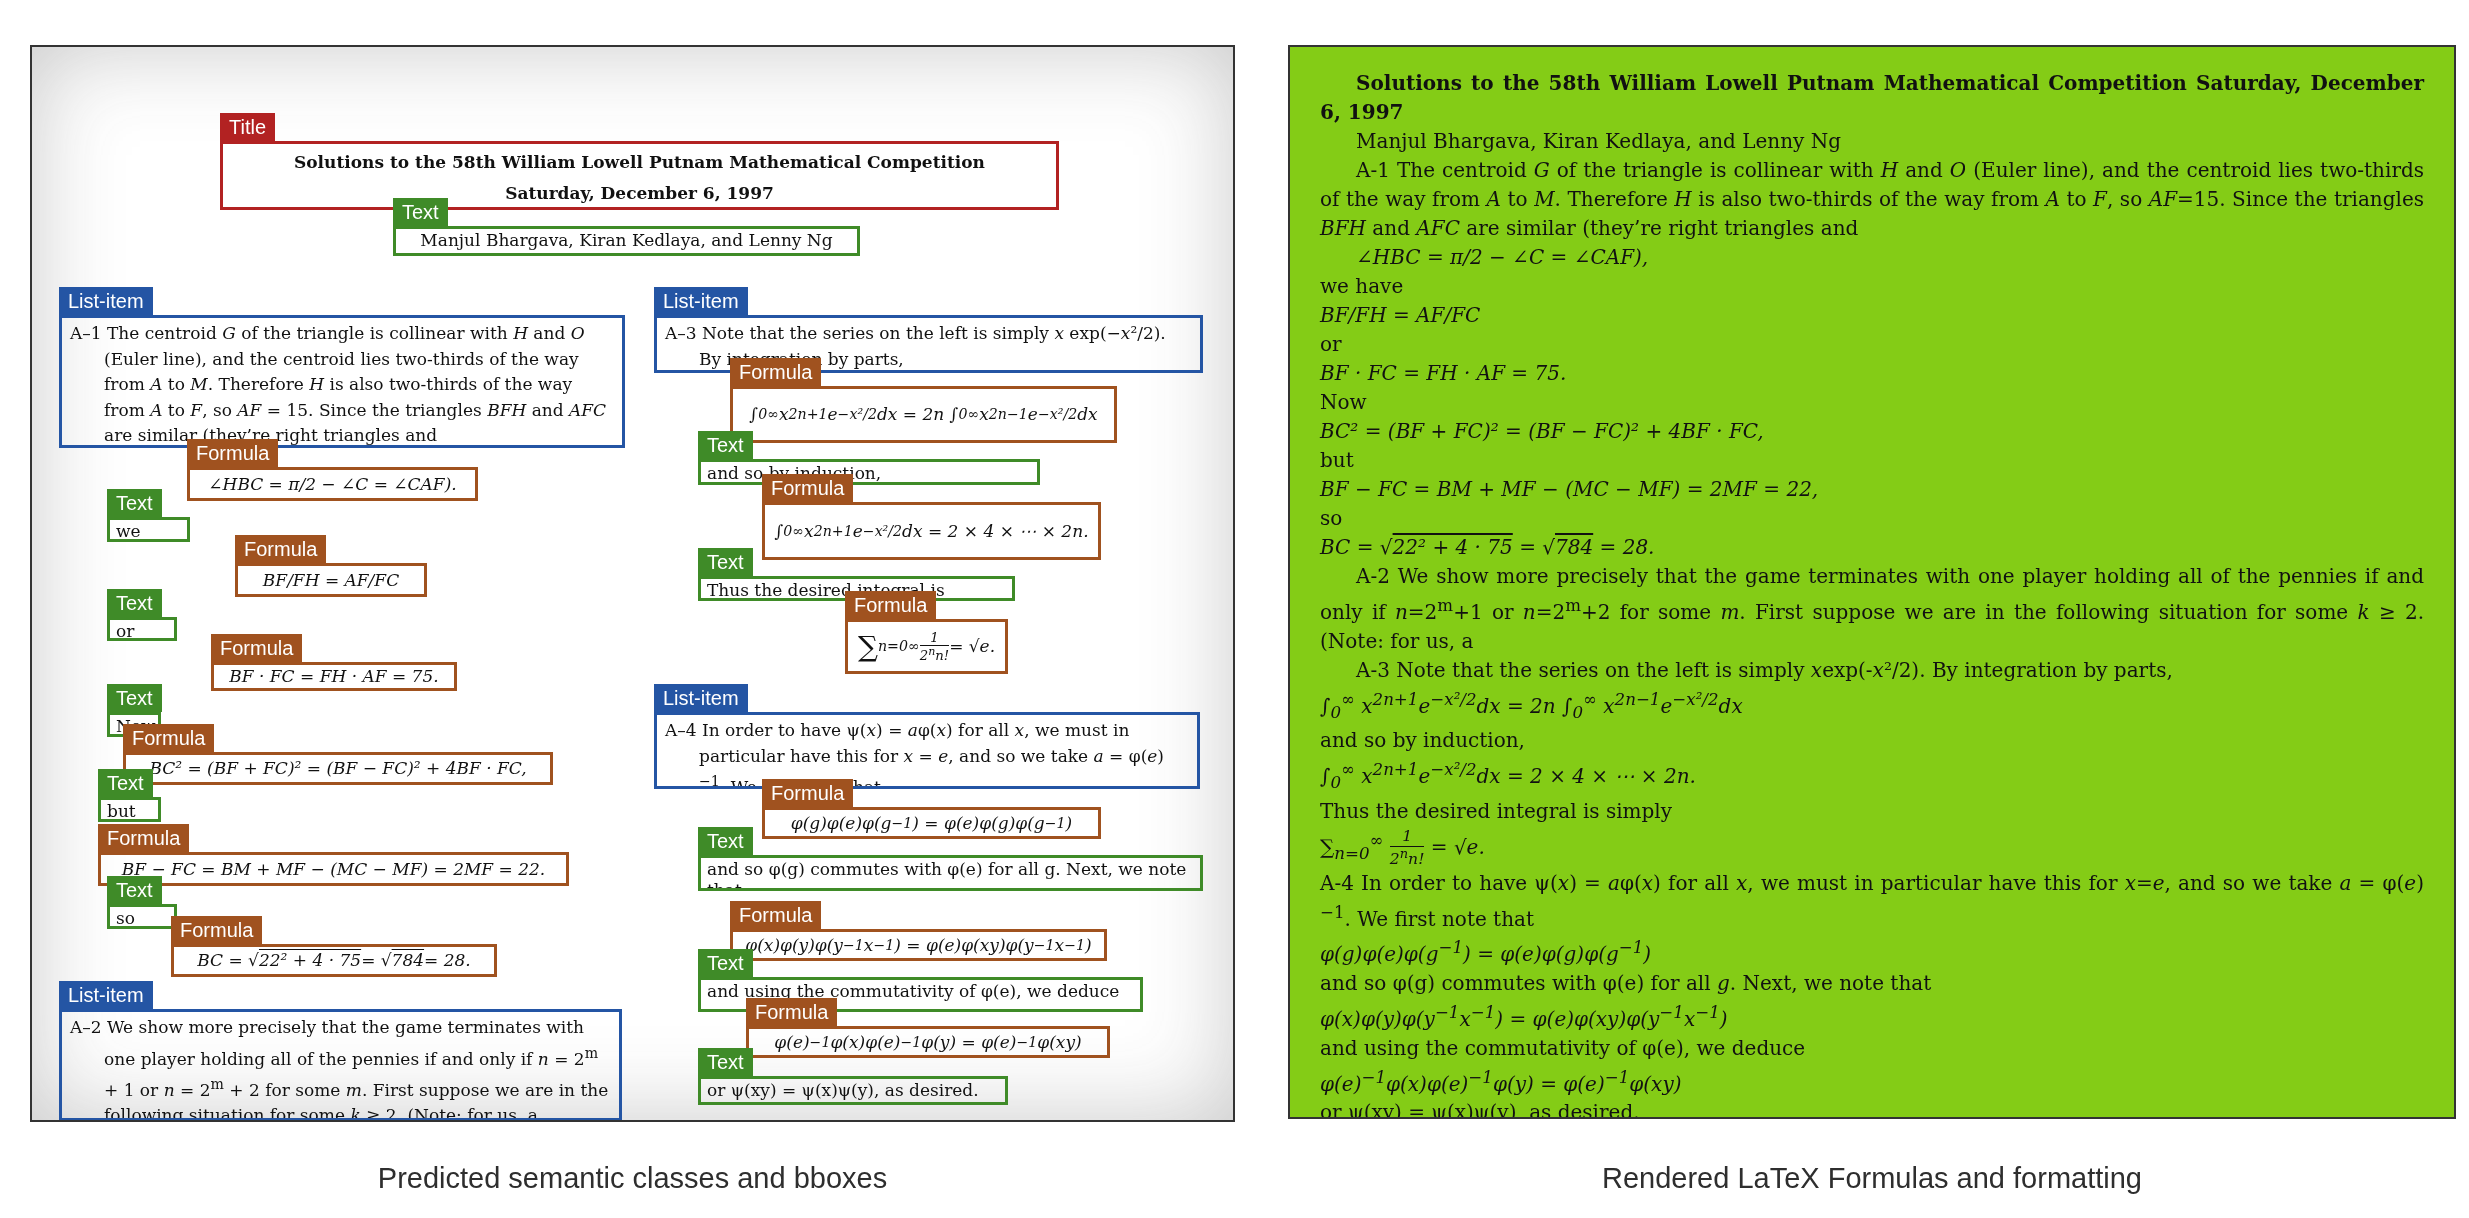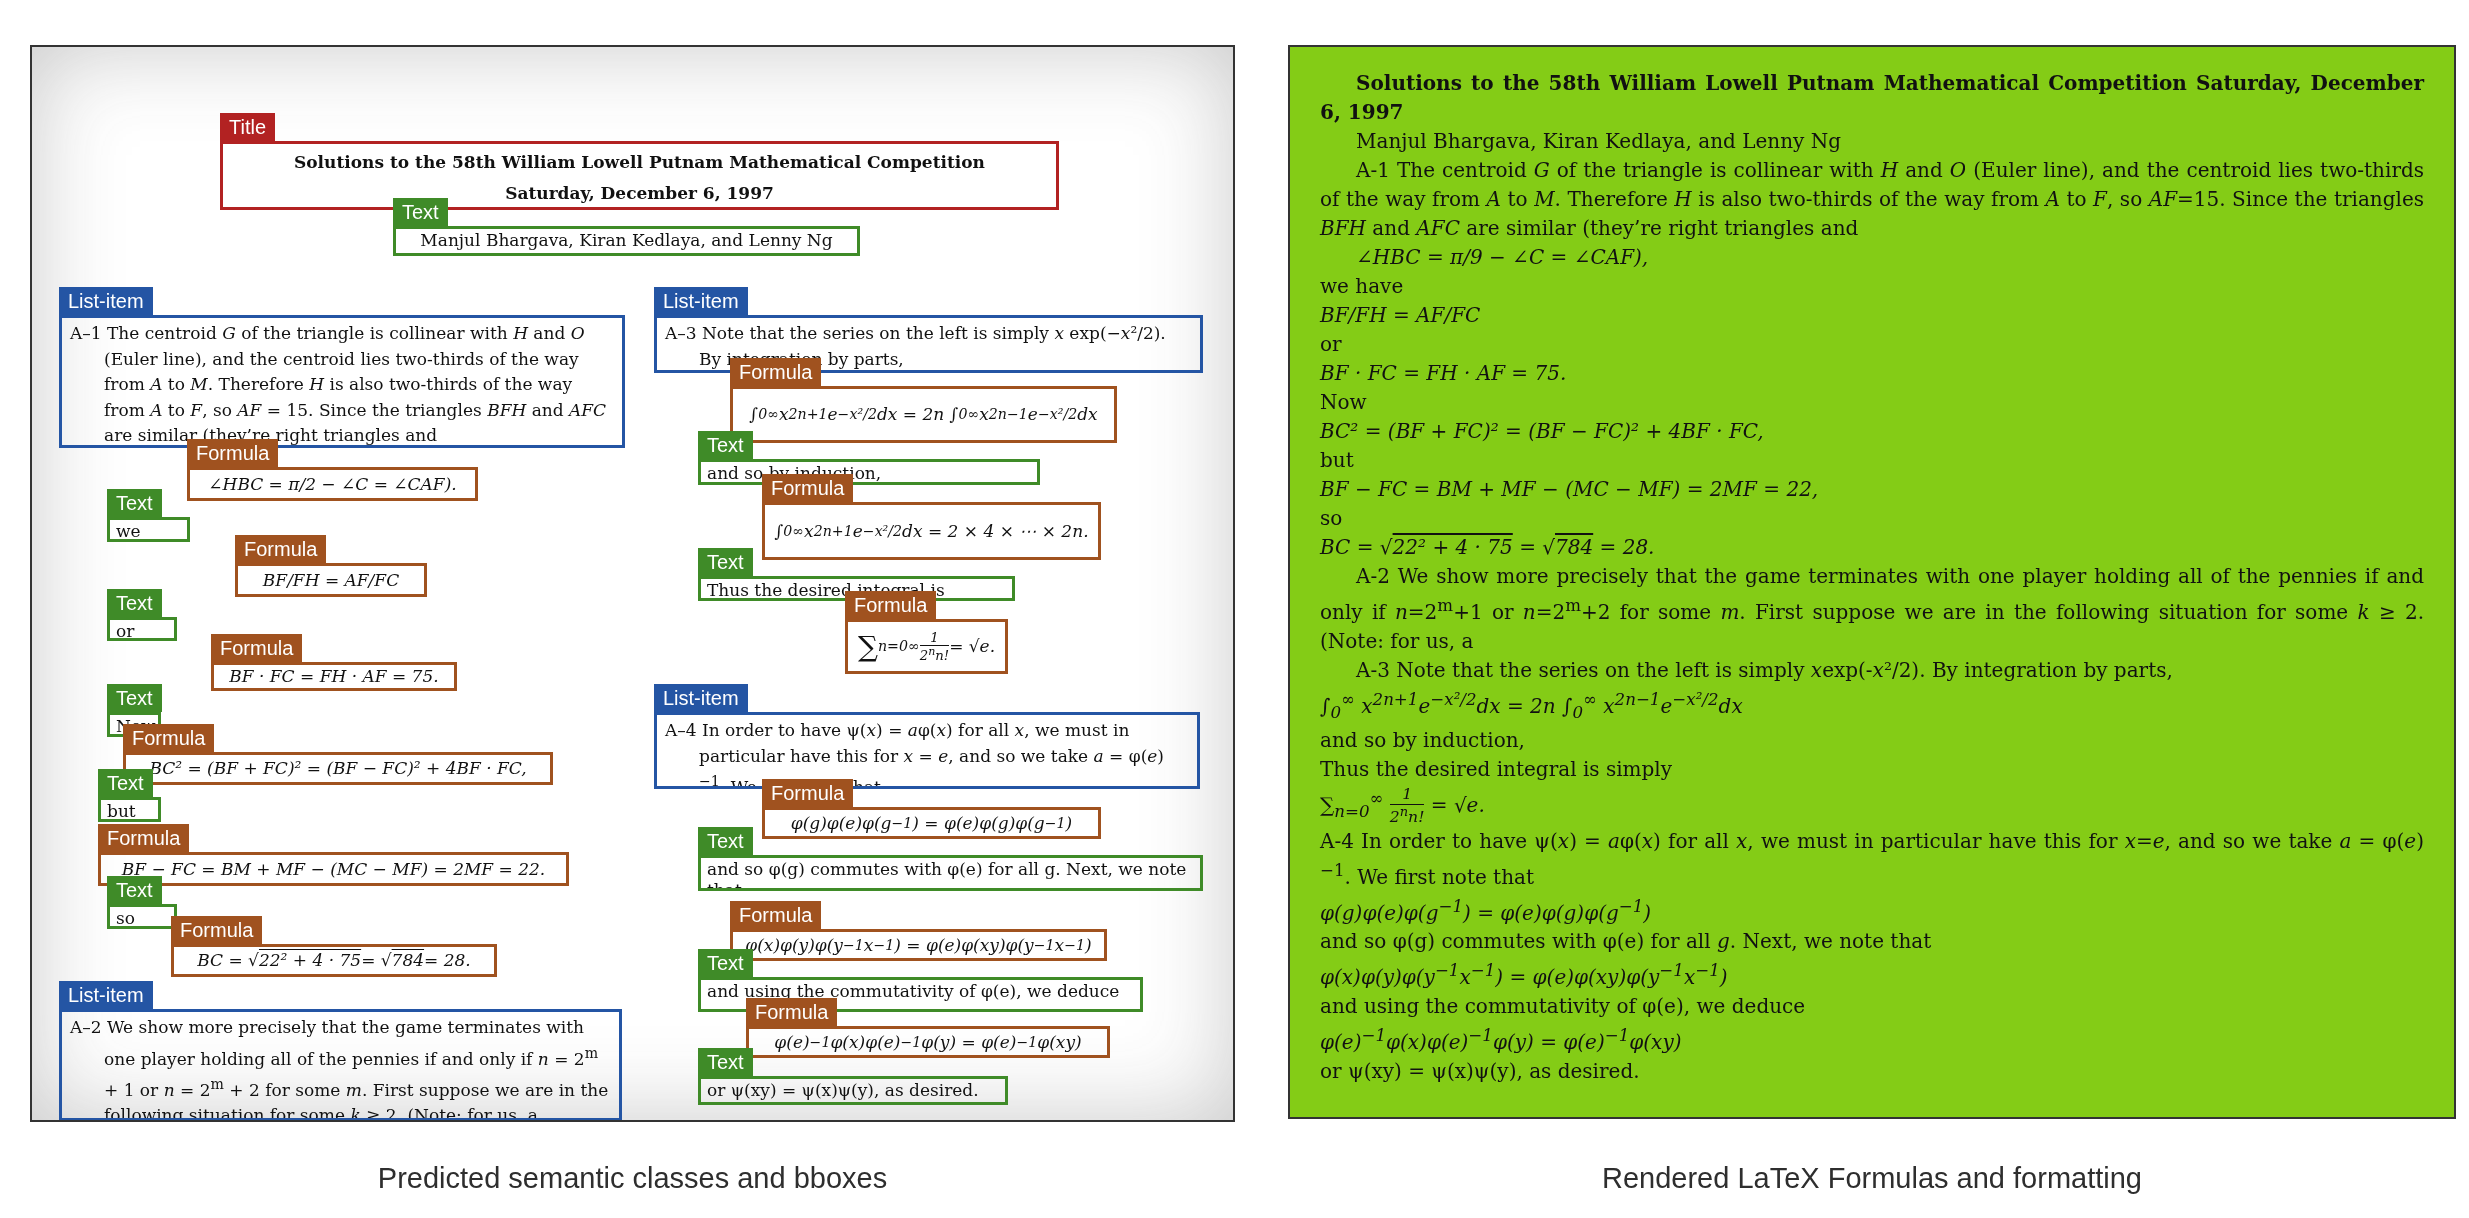--- a/index.html
+++ b/index.html
@@ -200,35 +200,36 @@
       </div>
 
     </div>
   </div>
 
   <div class="panel right">
     <div class="rendered">
       <div class="rline bold para">Solutions to the 58th William Lowell Putnam Mathematical Competition Saturday, December 6, 1997</div>
       <div class="rline indent">Manjul Bhargava, Kiran Kedlaya, and Lenny Ng</div>
       <div class="rline para">A-1 The centroid <i>G</i> of the triangle is collinear with <i>H</i> and <i>O</i> (Euler line), and the centroid lies two-thirds of the way from <i>A</i> to <i>M</i>. Therefore <i>H</i> is also two-thirds of the way from <i>A</i> to <i>F</i>, so <i>AF</i>=15. Since the triangles <i>BFH</i> and <i>AFC</i> are similar (they’re right triangles and</div>
-      <div class="rline indent math">∠HBC = π/9 − ∠C = ∠CAF),</div>
+      <div class="rline indent math">∠HBC = π/2 − ∠C = ∠CAF),</div>
       <div class="rline">we have</div>
       <div class="rline math">BF/FH = AF/FC</div>
       <div class="rline">or</div>
       <div class="rline math">BF · FC = FH · AF = 75.</div>
       <div class="rline">Now</div>
       <div class="rline math">BC² = (BF + FC)² = (BF − FC)² + 4BF · FC,</div>
       <div class="rline">but</div>
       <div class="rline math">BF − FC = BM + MF − (MC − MF) = 2MF = 22,</div>
       <div class="rline">so</div>
       <div class="rline math">BC = √<span class="ol">22² + 4 · 75</span> = √<span class="ol">784</span> = 28.</div>
       <div class="rline para">A-2 We show more precisely that the game terminates with one player holding all of the pennies if and only if <i>n</i>=2<sup>m</sup>+1 or <i>n</i>=2<sup>m</sup>+2 for some <i>m</i>. First suppose we are in the following situation for some <i>k</i> ≥ 2. (Note: for us, a</div>
       <div class="rline indent">A-3 Note that the series on the left is simply <i>x</i>exp(-<i>x</i>²/2). By integration by parts,</div>
       <div class="rline math">∫<sub>0</sub><sup>∞</sup> x<sup>2n+1</sup>e<sup>−x²/2</sup>dx = 2n ∫<sub>0</sub><sup>∞</sup> x<sup>2n−1</sup>e<sup>−x²/2</sup>dx</div>
       <div class="rline">and so by induction,</div>
+      <div class="rline math">∫<sub>0</sub><sup>∞</sup> x<sup>2n+1</sup>e<sup>−x²/2</sup>dx = 2 × 4 × ⋯ × 2n.</div>
       <div class="rline">Thus the desired integral is simply</div>
       <div class="rline math">∑<sub>n=0</sub><sup>∞</sup> <span class="frac">
             <span>1</span>
             <span>2<sup>n</sup>n!</span>
           </span> = √e.</div>
       <div class="rline just">A-4 In order to have ψ(<i>x</i>) = <i>a</i>φ(<i>x</i>) for all <i>x</i>, we must in particular have this for <i>x</i>=<i>e</i>, and so we take <i>a</i> = φ(<i>e</i>)<sup>−1</sup>. We first note that</div>
       <div class="rline math">φ(g)φ(e)φ(g<sup>−1</sup>) = φ(e)φ(g)φ(g<sup>−1</sup>)</div>
       <div class="rline">and so φ(g) commutes with φ(e) for all <i>g</i>. Next, we note that</div>
       <div class="rline math">φ(x)φ(y)φ(y<sup>−1</sup>x<sup>−1</sup>) = φ(e)φ(xy)φ(y<sup>−1</sup>x<sup>−1</sup>)</div>
       <div class="rline">and using the commutativity of φ(e), we deduce</div>

